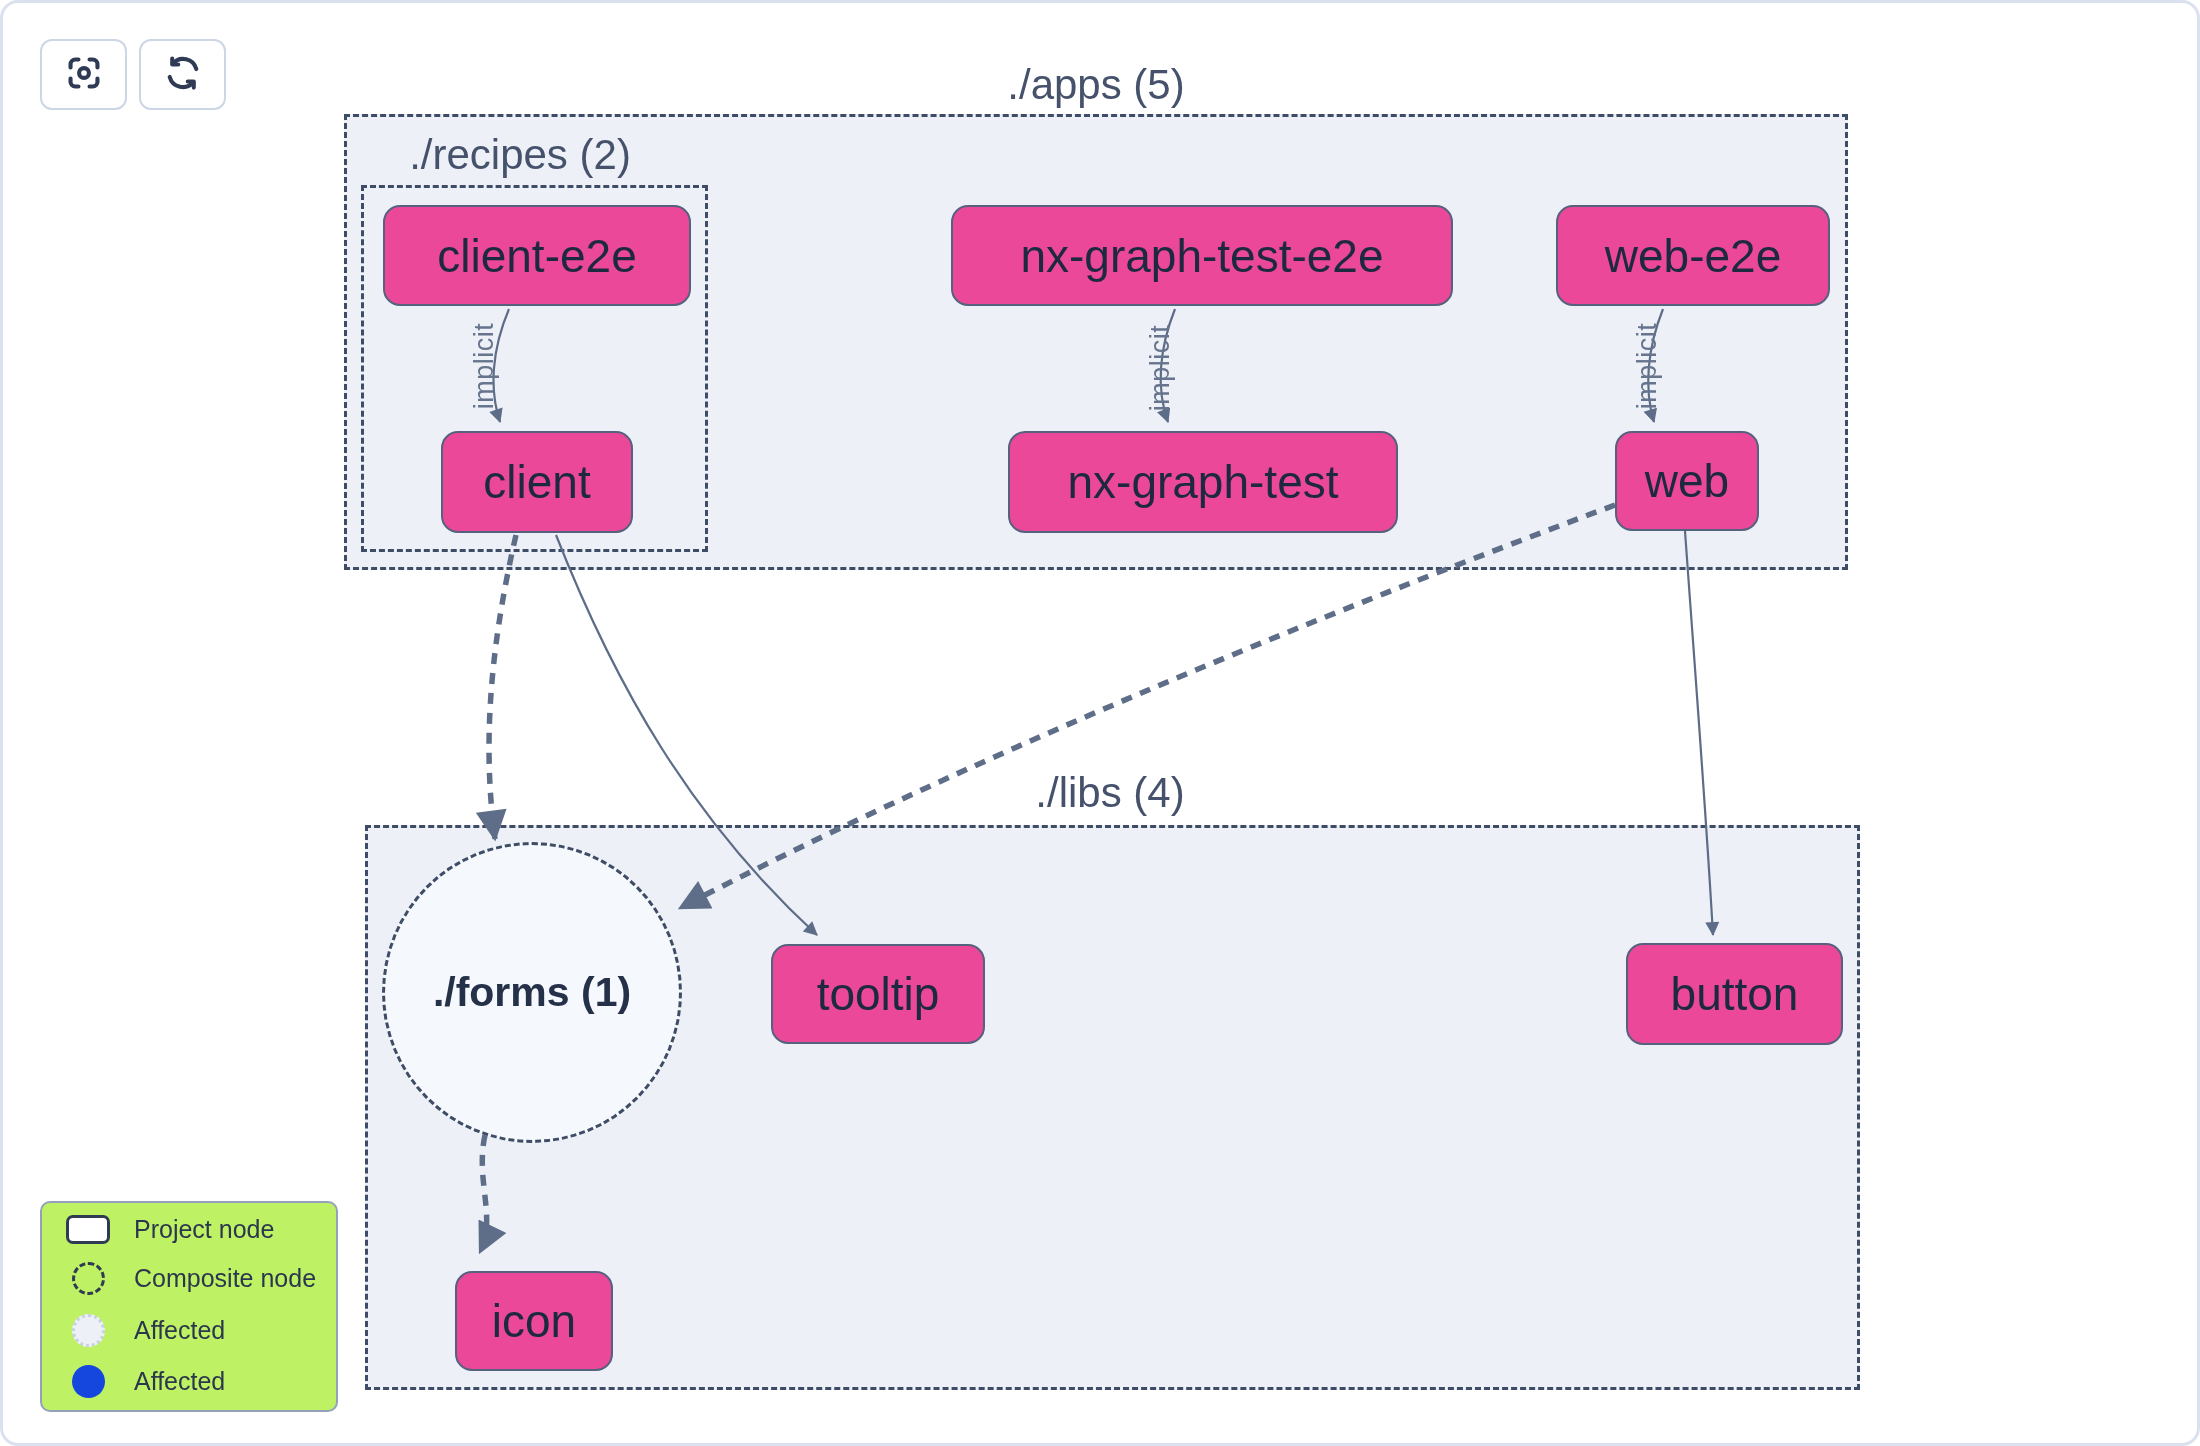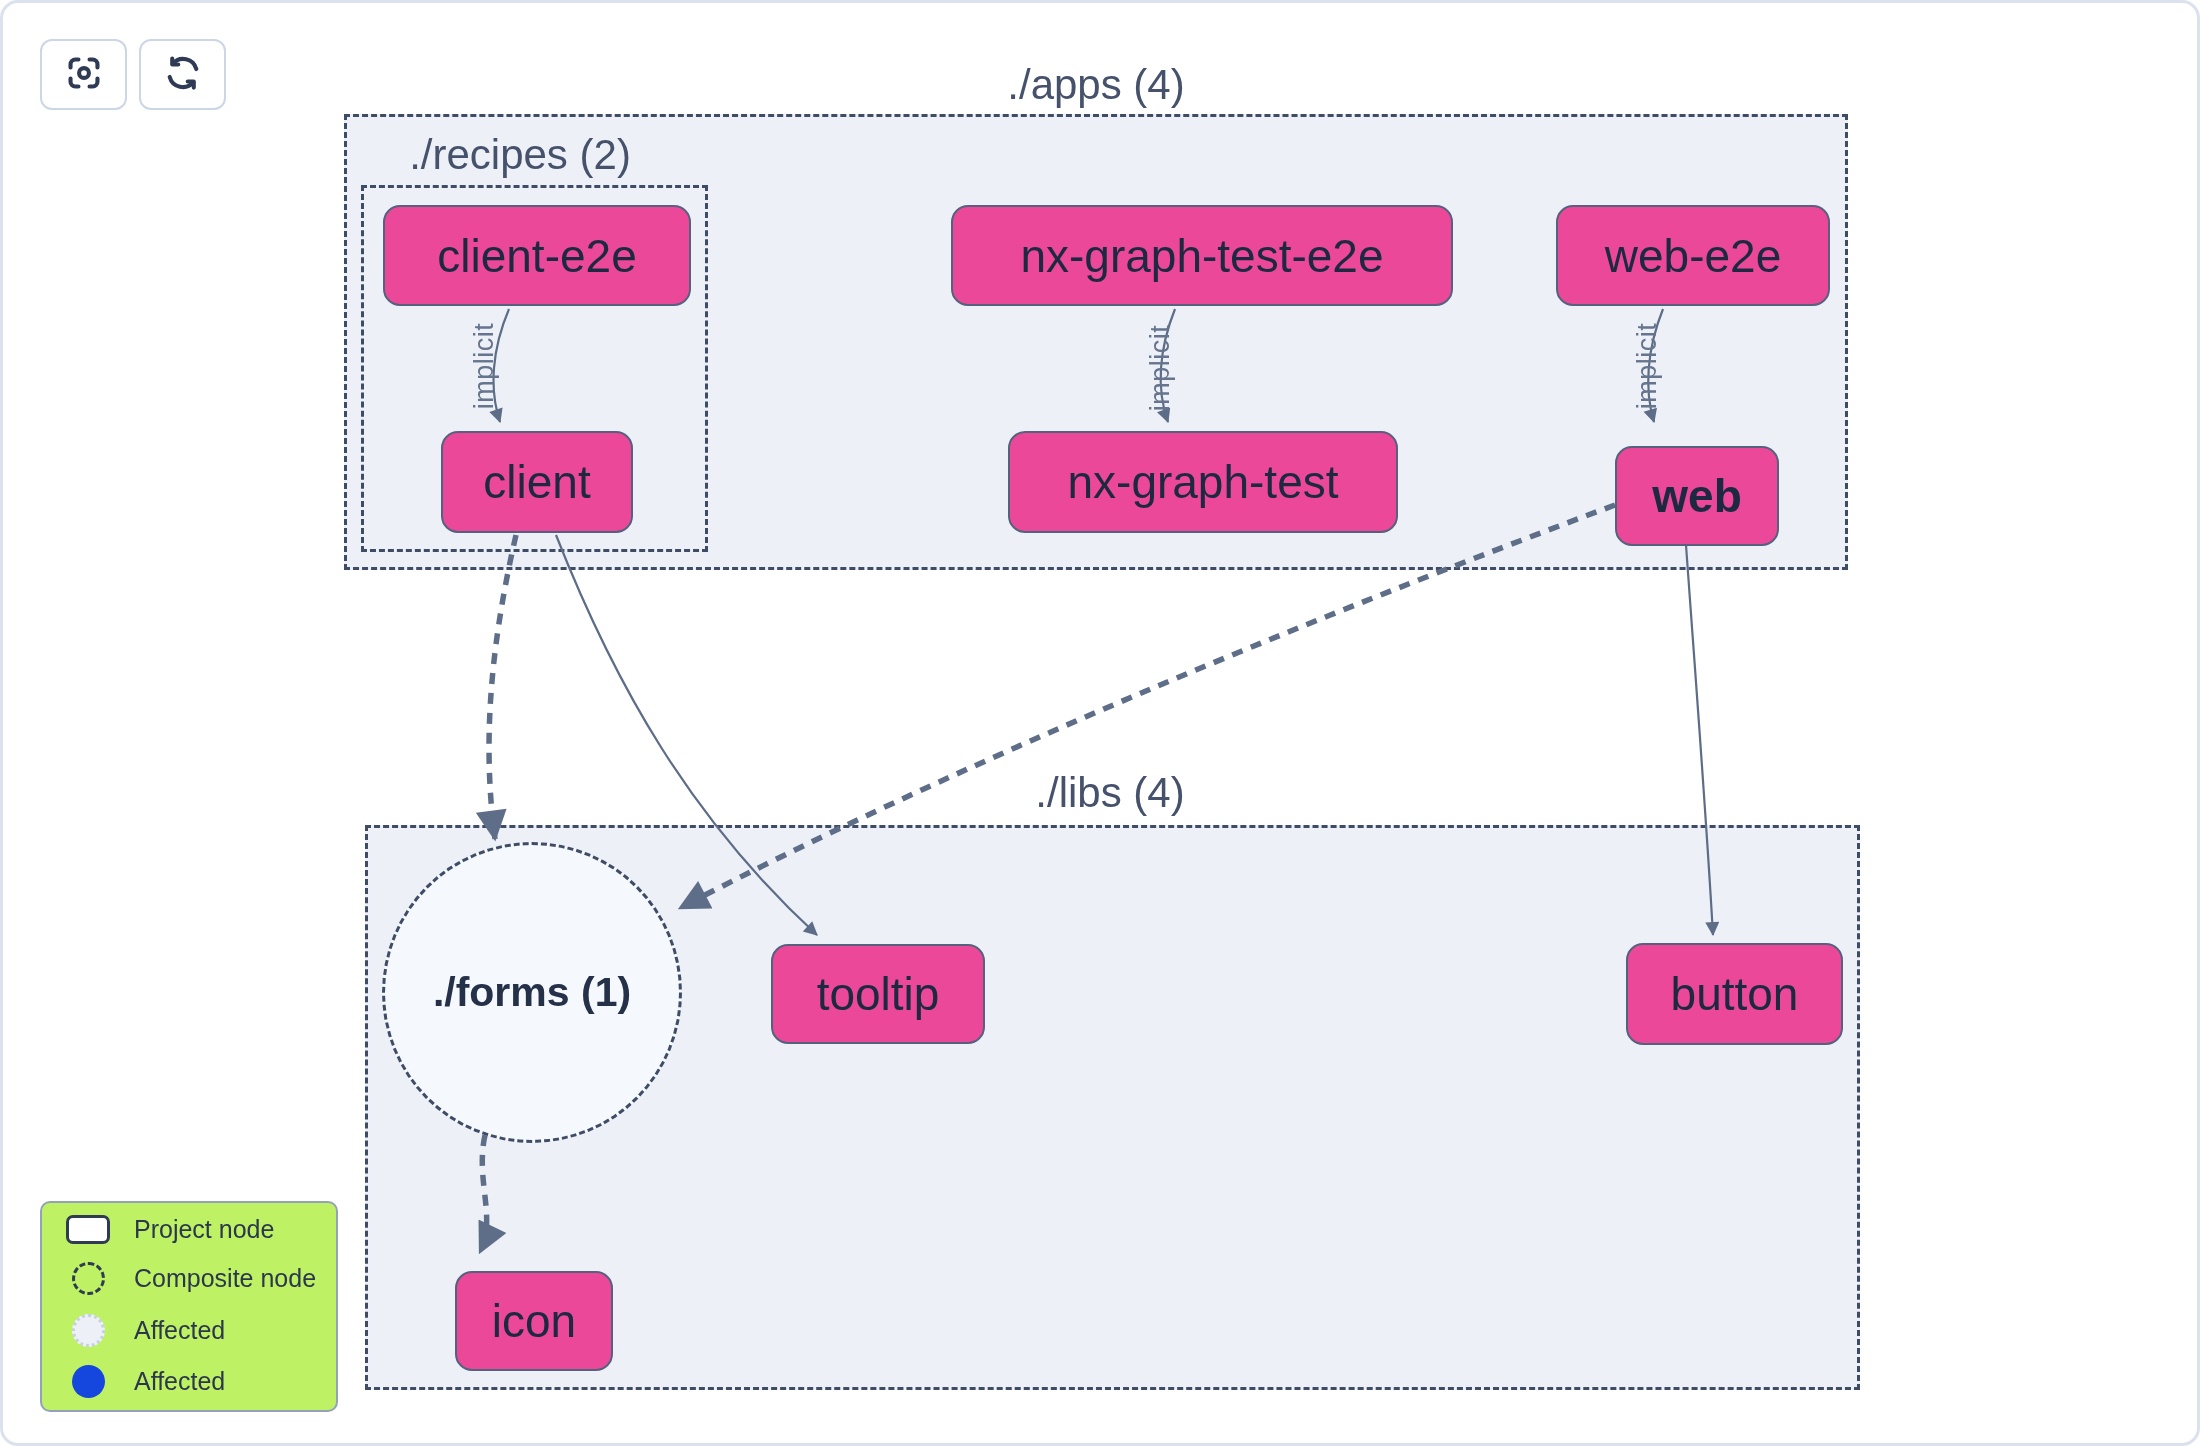--- a/index.html
+++ b/index.html
@@ -32,21 +32,21 @@
 
   
   .node{position:absolute;background:#ec4899;border:2.5px solid #55617d;border-radius:17px;
         box-sizing:border-box;display:flex;align-items:center;justify-content:center;
         font-size:46px;color:#1d2940;white-space:nowrap;}
   .n-client-e2e{left:380px;top:202px;width:308px;height:101px;}
   .n-client{left:438px;top:428px;width:192px;height:102px;}
   .n-nx-graph-test-e2e{left:948px;top:202px;width:502px;height:101px;}
   .n-nx-graph-test{left:1005px;top:428px;width:390px;height:102px;}
   .n-web-e2e{left:1553px;top:202px;width:274px;height:101px;}
-  .n-web{left:1612px;top:443px;width:164px;height:100px;font-weight:bold;}
+  .n-web{left:1612px;top:428px;width:144px;height:100px;}
   .n-tooltip{left:768px;top:941px;width:214px;height:100px;}
   .n-button{left:1623px;top:940px;width:217px;height:102px;}
   .n-icon{left:452px;top:1268px;width:158px;height:100px;}
 
   
   .tool-btn{position:absolute;width:83px;height:67px;background:#ffffff;border:2px solid #ccd6e5;
             border-radius:12px;display:flex;align-items:center;justify-content:center;cursor:pointer;}
   .btn-focus{left:37px;top:36px;}
   .btn-refresh{left:136px;top:36px;}
   .tool-btn svg{stroke:#2f3b55;fill:none;stroke-width:2.6;stroke-linecap:round;stroke-linejoin:round;}
@@ -65,21 +65,21 @@
 </style>
 </head>
 <body>
 
 <div class="canvas">
 
   <div class="group group-apps"></div>
   <div class="group group-recipes"></div>
   <div class="group group-libs"></div>
 
-  <div class="group-label label-apps">./apps (4)</div>
+  <div class="group-label label-apps">./apps (5)</div>
   <div class="group-label label-recipes">./recipes (2)</div>
   <div class="group-label label-libs">./libs (4)</div>
 
   <div class="group group-forms">
     <span class="forms-label">./forms (1)</span>
   </div>
 
   <svg class="edges" viewBox="0 0 2200 1446">
     <defs>
       <marker id="arrow-thin" viewBox="0 0 10 10" refX="9.2" refY="5" markerWidth="17" markerHeight="14" orient="auto" markerUnits="userSpaceOnUse">

